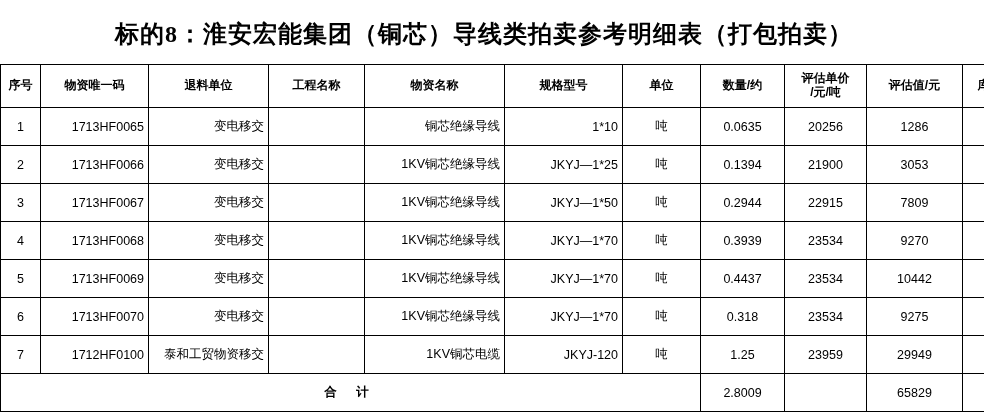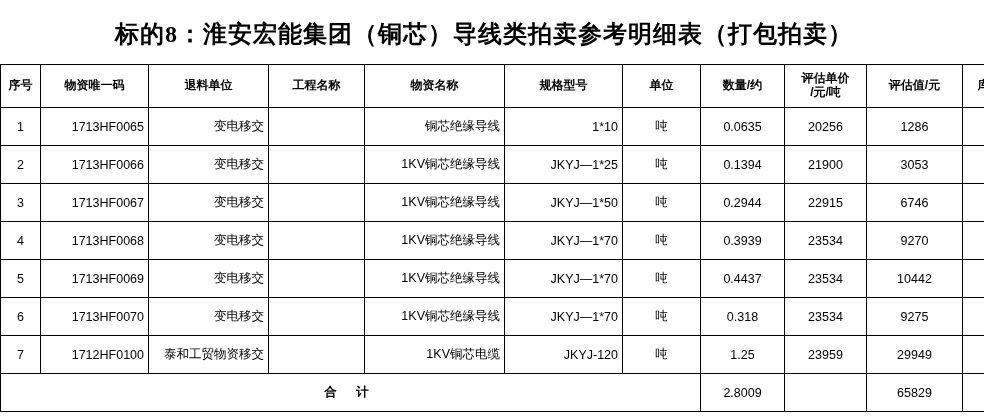--- a/index.html
+++ b/index.html
@@ -146,21 +146,21 @@
       <tr>
         <td class="c-center">3</td>
         <td class="c-left">1713HF0067</td>
         <td class="c-left">变电移交</td>
         <td class="c-left"></td>
         <td class="c-left">1KV铜芯绝缘导线</td>
         <td class="c-left">JKYJ—1*50</td>
         <td class="c-center">吨</td>
         <td class="c-center">0.2944</td>
         <td class="c-center">22915</td>
-        <td class="c-center">6746</td>
+        <td class="c-center">7809</td>
         <td class="c-center">武墩</td>
       </tr>
       <tr>
         <td class="c-center">4</td>
         <td class="c-left">1713HF0068</td>
         <td class="c-left">变电移交</td>
         <td class="c-left"></td>
         <td class="c-left">1KV铜芯绝缘导线</td>
         <td class="c-left">JKYJ—1*70</td>
         <td class="c-center">吨</td>

